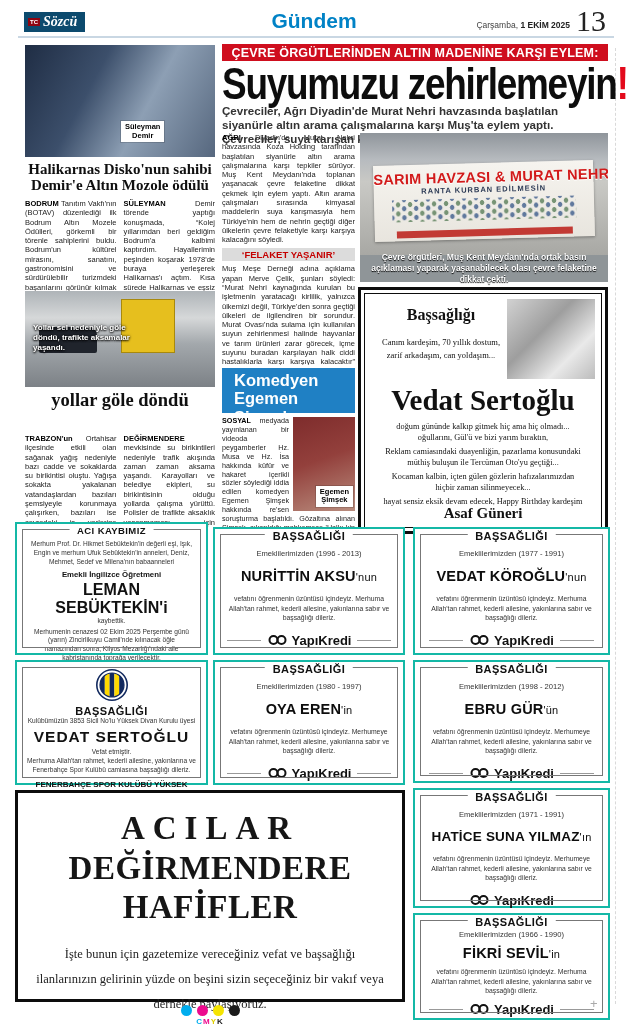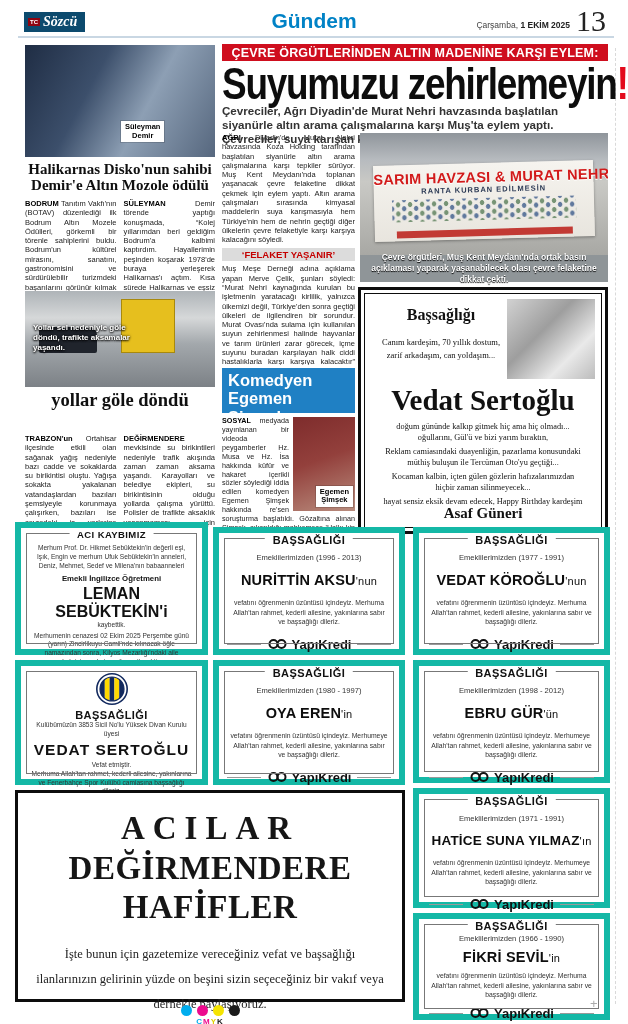--- a/index.html
+++ b/index.html
@@ -69,26 +69,26 @@
   .lead { font-weight:bold; color:#000;margin-top:32px; }
   .cols { display:flex; gap:7px; }
   .col { flex:1; }
   .byline { text-align:right; font-weight:bold; font-size:7.8px; margin-top:2px; color:#000; }
 
   
   .mid-col { left:222px; top:133px; width:133px; height:232px; overflow:hidden; }
   .subhead-red { background:#dcdcdc; color:#c40000; font-weight:bold; font-size:9.5px; text-align:center;
                  padding:1px 0; margin:3px 0; }
   .blue-box { left:222px; top:368px; width:133px; height:45px; background:#1f80c4; color:#fff;
-              font-weight:bold; font-size:16.5px; line-height:1.12; padding:3px 6px; box-sizing:border-box; }
+              font-weight:bold; font-size:16.5px; line-height:1.12; padding:3px 12px; box-sizing:border-box; }
   .komedyen-body { left:222px; top:417px; width:133px; height:118px; overflow:hidden; }
   .komedyen-photo { float:right; width:62px; height:94px; margin:0 0 2px 4px; position:relative; }
 
   
-  .box2 { position:absolute; border:6px solid #14b8a6; background:#fff; box-sizing:border-box; }
+  .box2 { position:absolute; border:2px solid #14b8a6; background:#fff; box-sizing:border-box; }
   .box2 .inner { position:absolute; inset:5px; border:1px solid #777; pointer-events:none; }
   .box-title { position:absolute; top:1px; left:50%; transform:translateX(-50%); background:#fff;
                padding:0 8px; font-weight:bold; font-size:11px; letter-spacing:0.4px; white-space:nowrap; }
   .box3 { position:absolute; border:3px solid #0d0d0d; background:#fff; box-sizing:border-box; }
   .box3 .inner1 { position:absolute; inset:3px; border:1px solid #0d0d0d; pointer-events:none; }
   .center { text-align:center; }
   .tiny { font-size:6.6px; line-height:1.35; color:#333; }
   .yk-period { font-size:7.6px; color:#333; margin-top:20px; }
   .yk-name { font-weight:bold; font-size:14.5px; letter-spacing:0.2px; margin-top:10px; color:#0d0d0d; }
   .yk-name .suffix { font-weight:normal; font-size:11px; }

